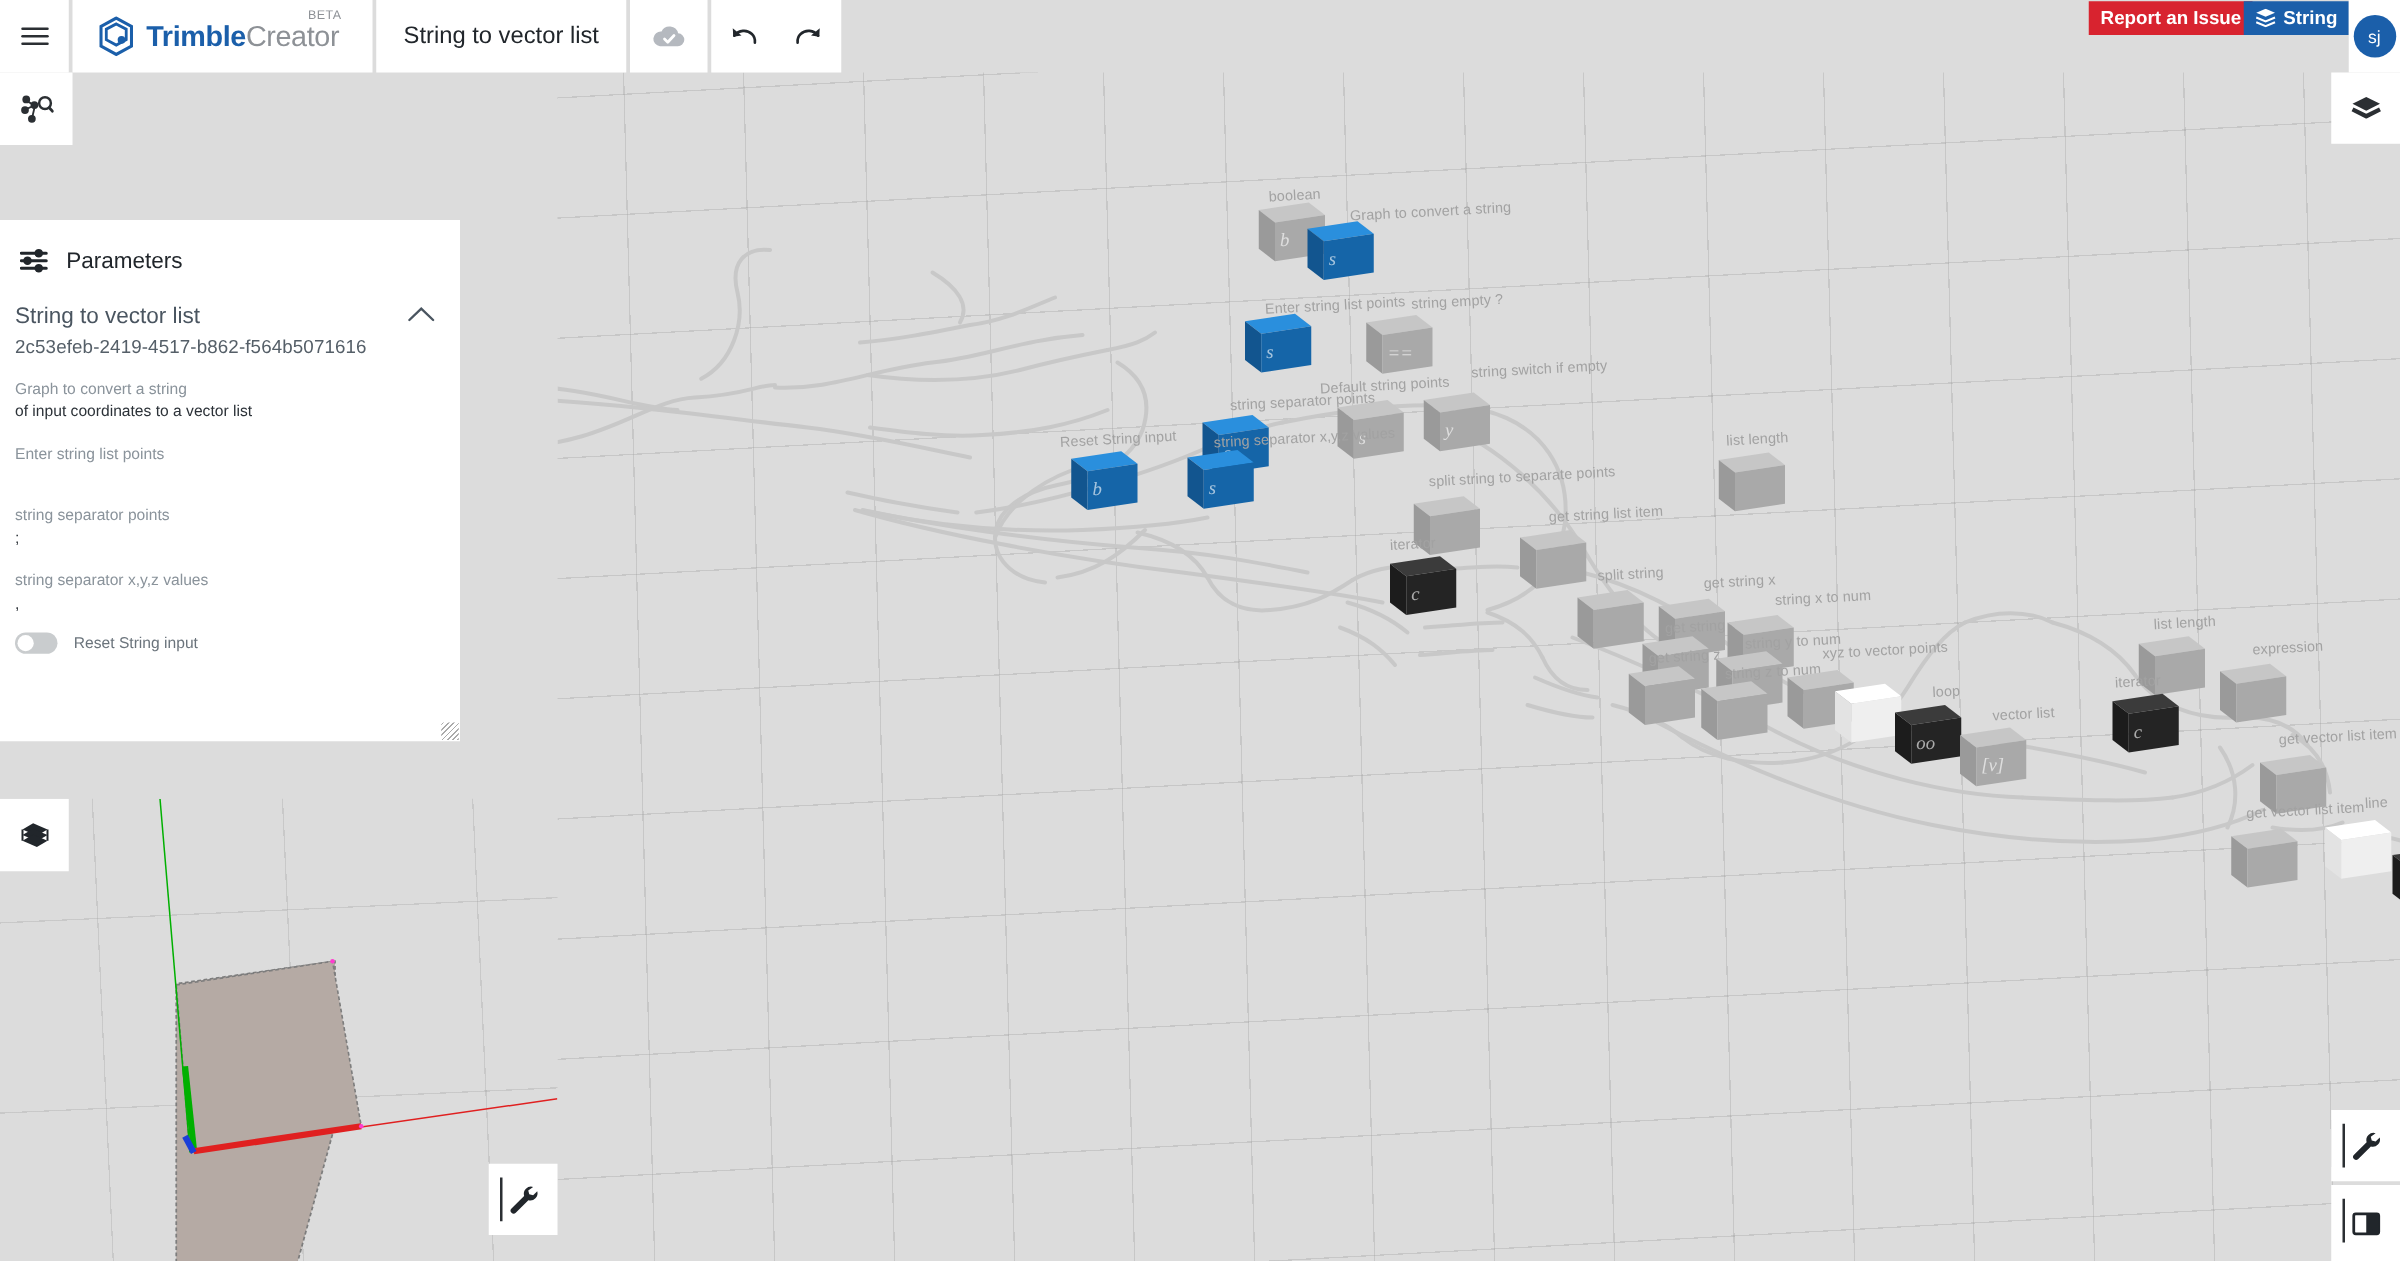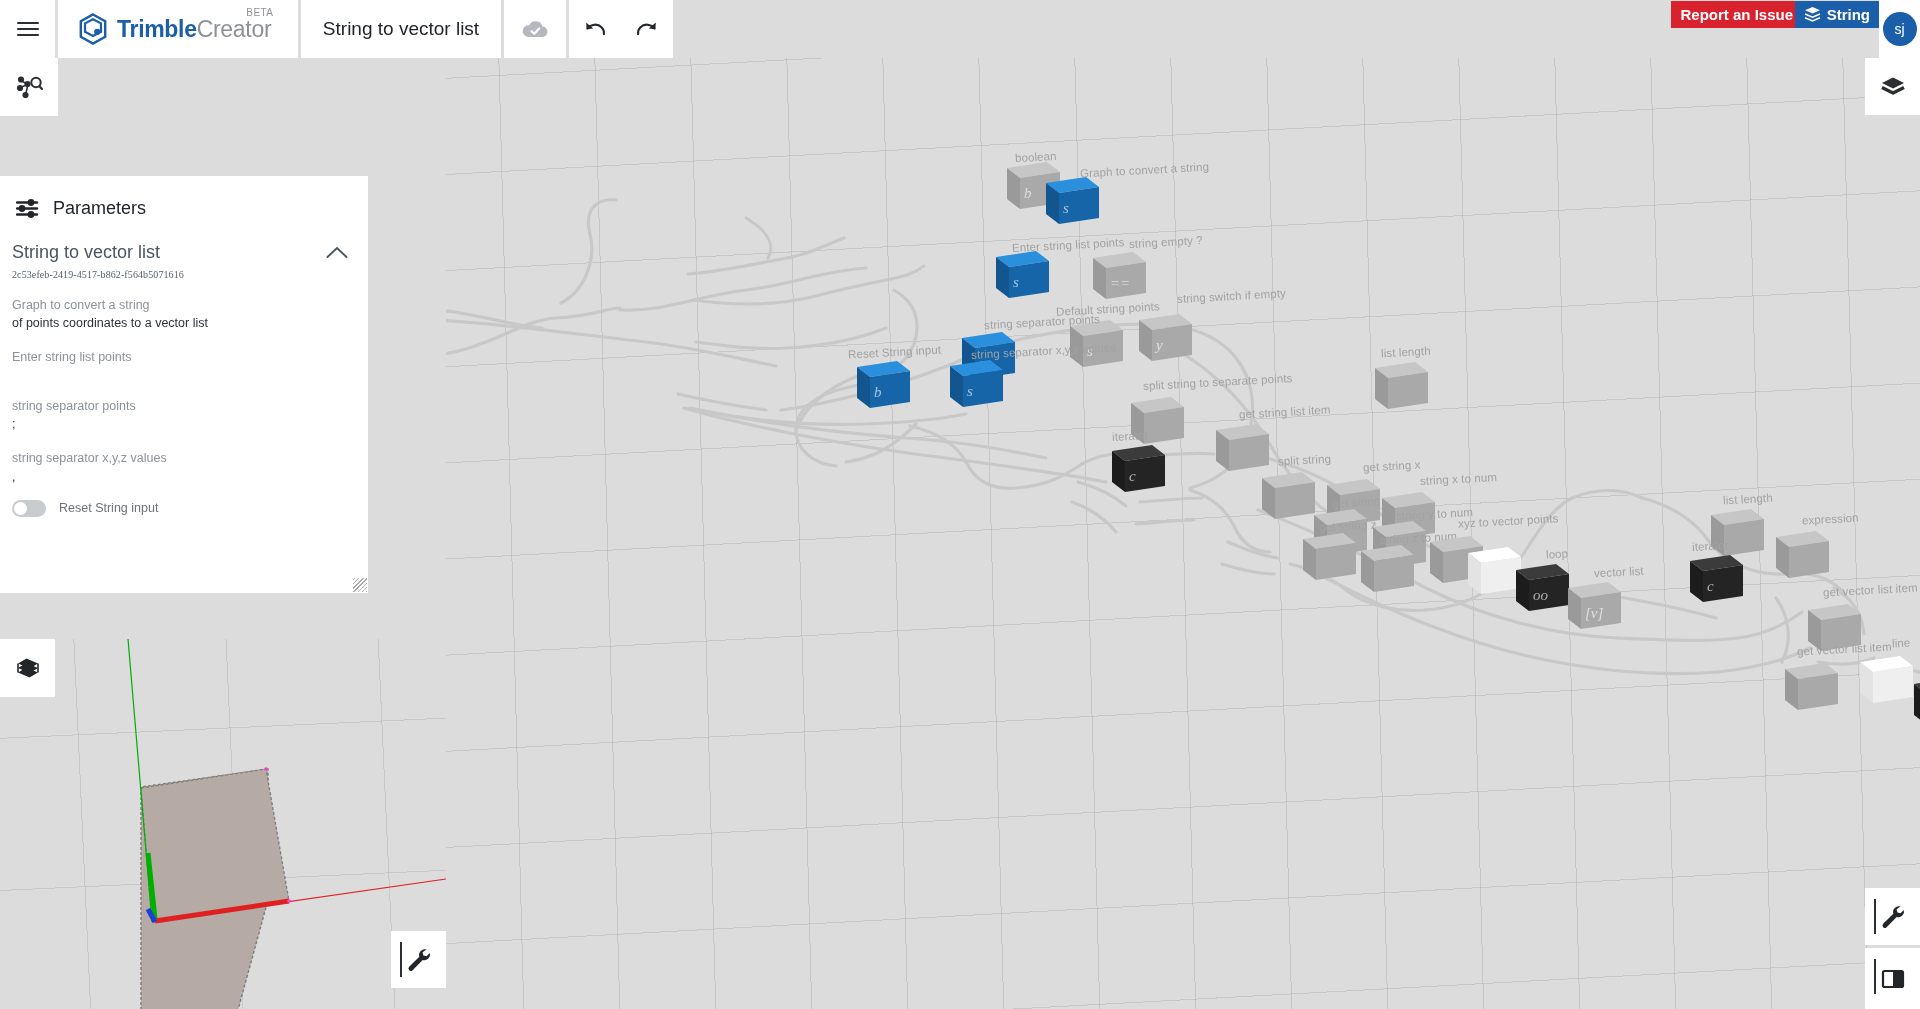--- a/index.html
+++ b/index.html
@@ -55,21 +55,21 @@
 
   
   #leftcol{position:absolute;left:0;top:58px;width:446px;height:951px;z-index:20;}
   #graphtool-btn{position:absolute;left:0;top:0;width:58px;height:58px;background:#fff;
       display:flex;align-items:center;justify-content:center;cursor:pointer;}
   #params{position:absolute;left:0;top:118px;width:368px;height:417px;background:#fff;box-sizing:border-box;}
   .p-head{display:flex;align-items:center;gap:14px;padding:22px 0 0 16px;}
   .p-head .ptitle{font-size:18px;color:#21262b;}
   .p-body{padding:24px 18px 0 12px;position:relative;}
   .p-name{font-size:18px;color:#4a5560;font-weight:normal;line-height:1.1;}
-  .p-uuid{font-size:10px;color:#555f68;margin-top:6px;letter-spacing:.1px;font-family:Liberation Serif, serif;}
+  .p-uuid{font-size:15px;color:#555f68;margin-top:6px;letter-spacing:.1px;}
   .p-chev{position:absolute;right:20px;top:26px;cursor:pointer;}
   .p-field{margin-top:16px;}
   .p-lab{font-size:12.5px;color:#8a939b;line-height:1.45;}
   .p-val{font-size:12.5px;color:#2c3238;line-height:1.45;min-height:15px;}
   .p-toggle-row{display:flex;align-items:center;gap:13px;margin-top:14px;}
   .tgl{width:34px;height:17px;border-radius:9px;background:#c9ccce;position:relative;cursor:pointer;flex:0 0 auto;}
   .tgl::after{content:"";position:absolute;left:2px;top:2px;width:13px;height:13px;border-radius:50%;background:#fff;}
   .p-toggle-lab{font-size:12.5px;color:#6b747c;}
   .p-resize{position:absolute;right:1px;bottom:1px;width:14px;height:14px;cursor:nwse-resize;
      background:repeating-linear-gradient(-45deg,#aaa 0 1px,transparent 1px 3px);}
@@ -517,21 +517,21 @@
       <div class="p-name">String to vector list</div>
       <div class="p-uuid">2c53efeb-2419-4517-b862-f564b5071616</div>
       <span class="p-chev">
         <svg width="22" height="13" viewBox="0 0 22 13">
           <path d="M1.5 11 11 2 20.5 11" fill="none" stroke="#4a5560" stroke-width="1.9" stroke-linecap="round"></path>
         </svg>
       </span>
 
       <div class="p-field">
         <div class="p-lab">Graph to convert a string</div>
-        <div class="p-val">of points coordinates to a vector list</div>
+        <div class="p-val">of input coordinates to a vector list</div>
       </div>
       <div class="p-field">
         <div class="p-lab">Enter string list points</div>
         <div class="p-val"></div>
       </div>
       <div class="p-field">
         <div class="p-lab">string separator points</div>
         <div class="p-val">;</div>
       </div>
       <div class="p-field">

